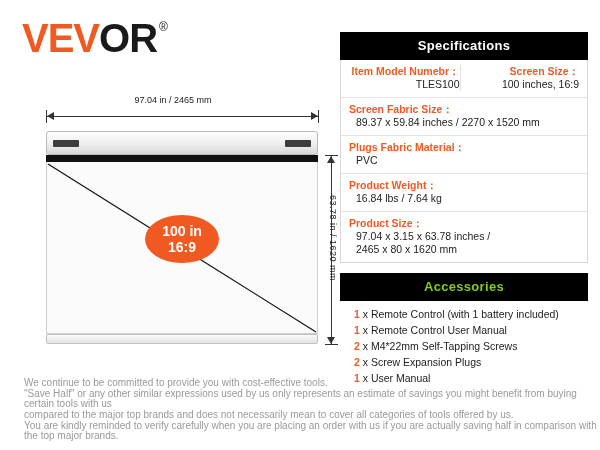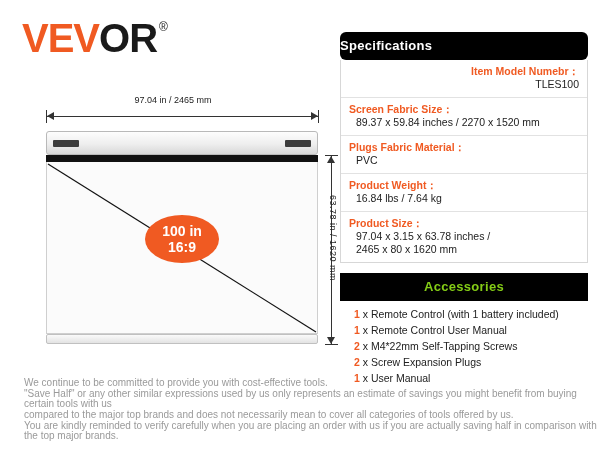--- a/index.html
+++ b/index.html
@@ -215,25 +215,25 @@
   
   .panel {
     position: absolute;
     left: 340px;
     top: 32px;
     width: 248px;
   }
   .panel-header {
     background: #000;
     color: #fff;
+    text-align: center;
     font-weight: bold;
     font-size: 13px;
     padding: 6px 0 7px;
     letter-spacing: 0.3px;
-    border-radius: 6px;
   }
   .spec-body {
     border: 1px solid #d7d7d7;
     border-top: none;
     background: #fff;
   }
   .spec-row {
     padding: 5px 8px 6px;
     border-bottom: 1px solid #e2e2e2;
   }
@@ -337,20 +337,24 @@
 <div class="panel">
 
   <div class="panel-header">Specifications</div>
 
   <div class="spec-body">
 
     <div class="spec-row spec-two">
       <div class="spec-col">
         <div class="spec-label">Item Model Numebr：</div>
         <div class="spec-value">TLES100</div>
+      </div>
+      <div class="spec-col right">
+        <div class="spec-label">Screen Size：</div>
+        <div class="spec-value">100 inches, 16:9</div>
       </div>
     </div>
 
     <div class="spec-row">
       <div class="spec-label">Screen Fabric Size：</div>
       <div class="spec-value">89.37 x 59.84 inches / 2270 x 1520 mm</div>
     </div>
 
     <div class="spec-row">
       <div class="spec-label">Plugs Fabric Material：</div>

